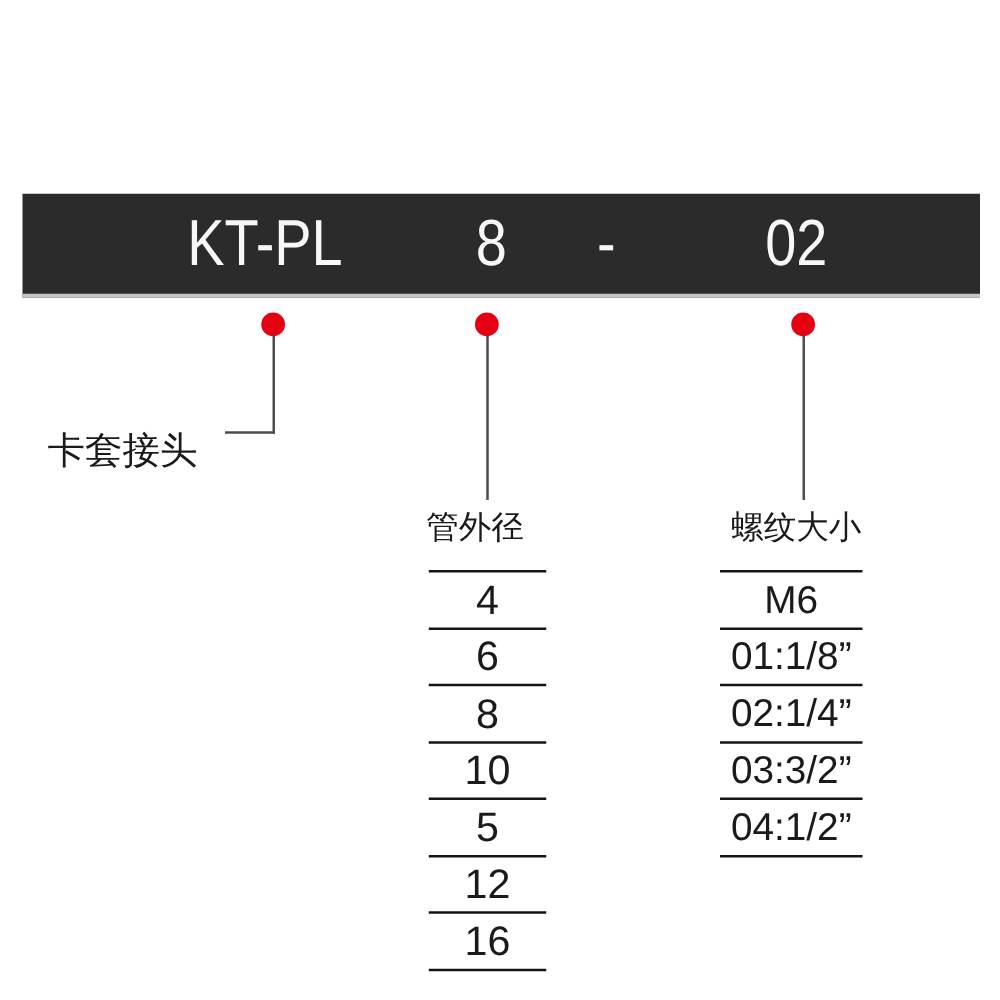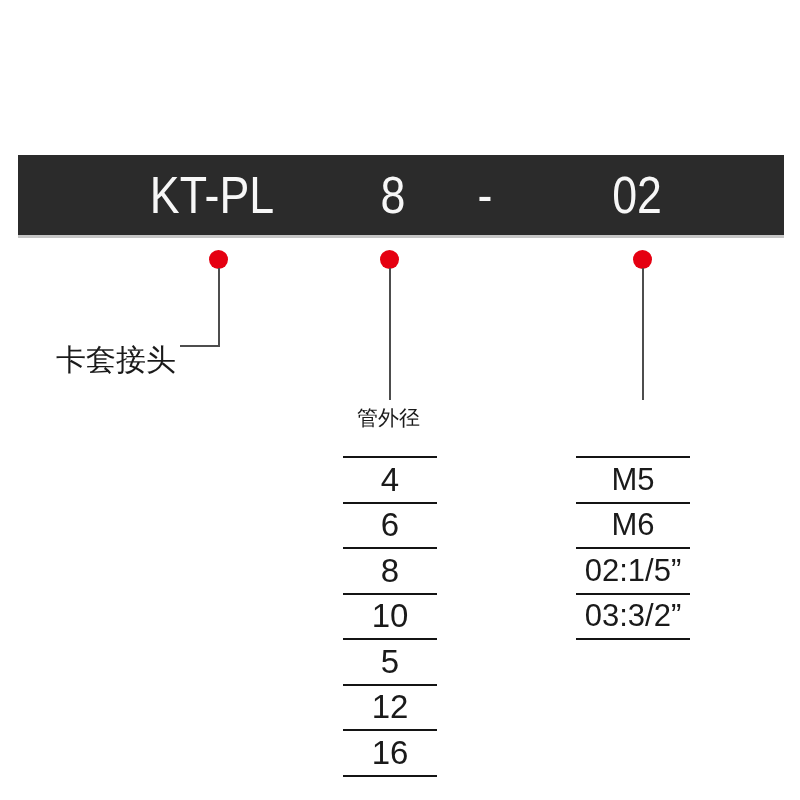--- a/index.html
+++ b/index.html
@@ -69,34 +69,34 @@
     background: var(--line-gray, #4d4d4d);
   }
   .vl1 { left: 218px; top: 228px; height: 79px; }
   .hl1 { left: 180px; top: 305px; width: 40px; }
   .vl2 { left: 389px; top: 228px; height: 132px; }
   .vl3 { left: 642px; top: 228px; height: 132px; }
 
   
   .series-label {
     position: absolute;
-    left: 56px;
+    left: 38px;
     top: 300px;
     font-size: 30px;
     color: var(--text-dark, #1a1a1a);
     white-space: nowrap;
   }
 
   
   .col-header {
     position: absolute;
     top: 364px;
-    font-size: 21px;
+    font-size: 26px;
     color: var(--text-dark, #1a1a1a);
-    text-align: center;
+    text-align: left;
     white-space: nowrap;
   }
   .hdr-left  { left: 341px; width: 95px;  }
   .hdr-right { left: 585px; width: 124px; }
 
   
   .vtable {
     position: absolute;
     top: 416px;
     border-top: 2px solid var(--table-line, #141414);
@@ -142,20 +142,22 @@
   <div class="vtable tbl-left">
       <div class="trow">4</div>
       <div class="trow">6</div>
       <div class="trow">8</div>
       <div class="trow">10</div>
       <div class="trow">5</div>
       <div class="trow">12</div>
       <div class="trow">16</div>
     </div>
 
+  <div class="col-header hdr-right">螺纹大小</div>
   <div class="vtable tbl-right">
-      <div class="trow">M5</div>
       <div class="trow">M6</div>
-      <div class="trow">02:1/5”</div>
+      <div class="trow">01:1/8”</div>
+      <div class="trow">02:1/4”</div>
       <div class="trow">03:3/2”</div>
+      <div class="trow">04:1/2”</div>
     </div>
 
 </div>
 
 </body></html>

